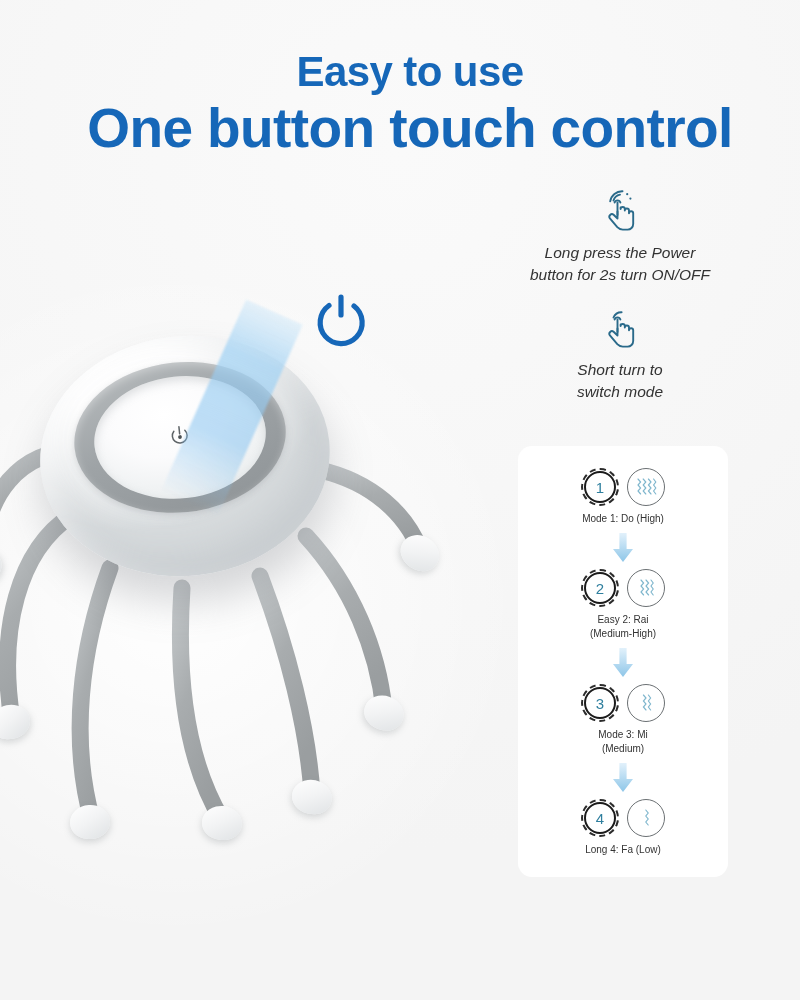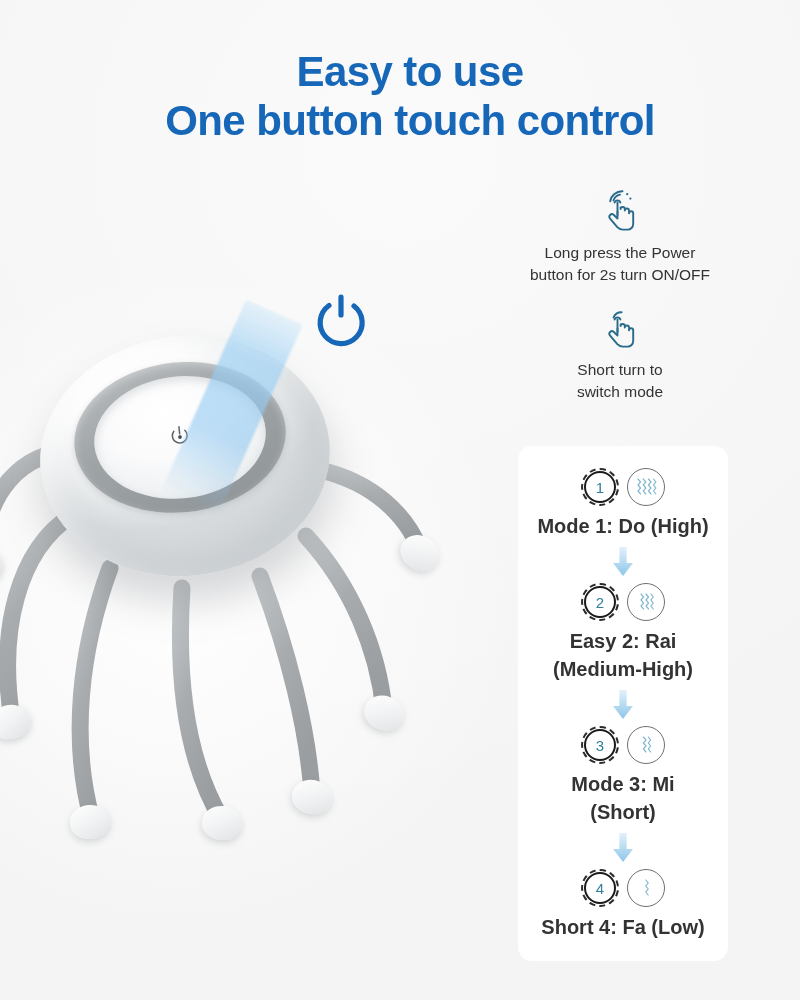--- a/index.html
+++ b/index.html
@@ -37,21 +37,21 @@
     z-index: 6;
   }
   .heading-line {
     font-weight: bold;
     color: #1667b8;
     letter-spacing: -0.6px;
     line-height: 1.16;
     padding-left: 20px;
   }
   .heading-line-1 { font-size: 42px; }
-  .heading-line-2 { font-size: 42px; }
+  .heading-line-2 { font-size: 55px; }
 
   
   .product-stage {
     position: absolute;
     left: -40px;
     top: 300px;
     width: 480px;
     height: 560px;
     z-index: 2;
   }
@@ -148,20 +148,21 @@
     width: 46px;
     height: 46px;
     margin: 0 auto 8px;
     color: #2a6a8a;
   }
   .hint-text {
     font-size: 15.5px;
     line-height: 1.45;
     color: #333333;
     white-space: pre-line;
+    font-style: italic;
   }
   .hint-2 { margin-top: 18px; }
 
   
   .mode-card {
     position: absolute;
     left: 518px;
     top: 446px;
     width: 210px;
     padding: 22px 10px 20px;
@@ -213,25 +214,24 @@
     height: 38px;
     border-radius: 50%;
     border: 1.4px solid #6b7073;
     display: flex;
     align-items: center;
     justify-content: center;
   }
   .badge-wave svg { display: block; }
 
   .mode-label {
-    font-size: 20px;
+    font-size: 10px;
     line-height: 1.4;
     color: #333333;
     white-space: pre-line;
-    font-weight: bold;
   }
 
   .arrow-down {
     width: 22px;
     height: 30px;
     margin: 7px auto 6px;
   }
 </style>
 </head>
 <body>
@@ -411,21 +411,21 @@
         <span class="num">3</span>
       </div>
       <div class="badge-wave">
         <svg viewBox="0 0 26 24" width="26" height="24" fill="none" stroke="#7fb6cd" stroke-width="1.15" stroke-linecap="round">
           <path d="M10.4 4 l2.6 3 l-2.6 3 l2.6 3 l-2.6 3 l2.6 3"></path>
           <path d="M15.4 4 l2.2 3 l-2.2 3 l2.2 3 l-2.2 3 l2.2 3"></path>
         </svg>
       </div>
     </div>
     <div class="mode-label">Mode 3: Mi
-(Short)</div>
+(Medium)</div>
   </div>
 
   <div class="arrow-down">
     <svg viewBox="0 0 22 30" width="22" height="30">
       <path d="M7.4 0 H14.6 V16 H21 L11 29 L1 16 H7.4 Z" fill="url(#arrGrad)"></path>
     </svg>
   </div>
 
   <div class="mode-row">
     <div class="mode-icons">
@@ -433,16 +433,16 @@
         <span class="outer"></span>
           <span class="mid"></span>
         <span class="num">4</span>
       </div>
       <div class="badge-wave">
         <svg viewBox="0 0 26 24" width="26" height="24" fill="none" stroke="#7fb6cd" stroke-width="1.15" stroke-linecap="round">
           <path d="M12.8 4 l2.4 3 l-2.4 3 l2.4 3 l-2.4 3 l2.4 3"></path>
         </svg>
       </div>
     </div>
-    <div class="mode-label">Short 4: Fa (Low)</div>
+    <div class="mode-label">Long 4: Fa (Low)</div>
   </div>
 
 </div>
 
 </body></html>

